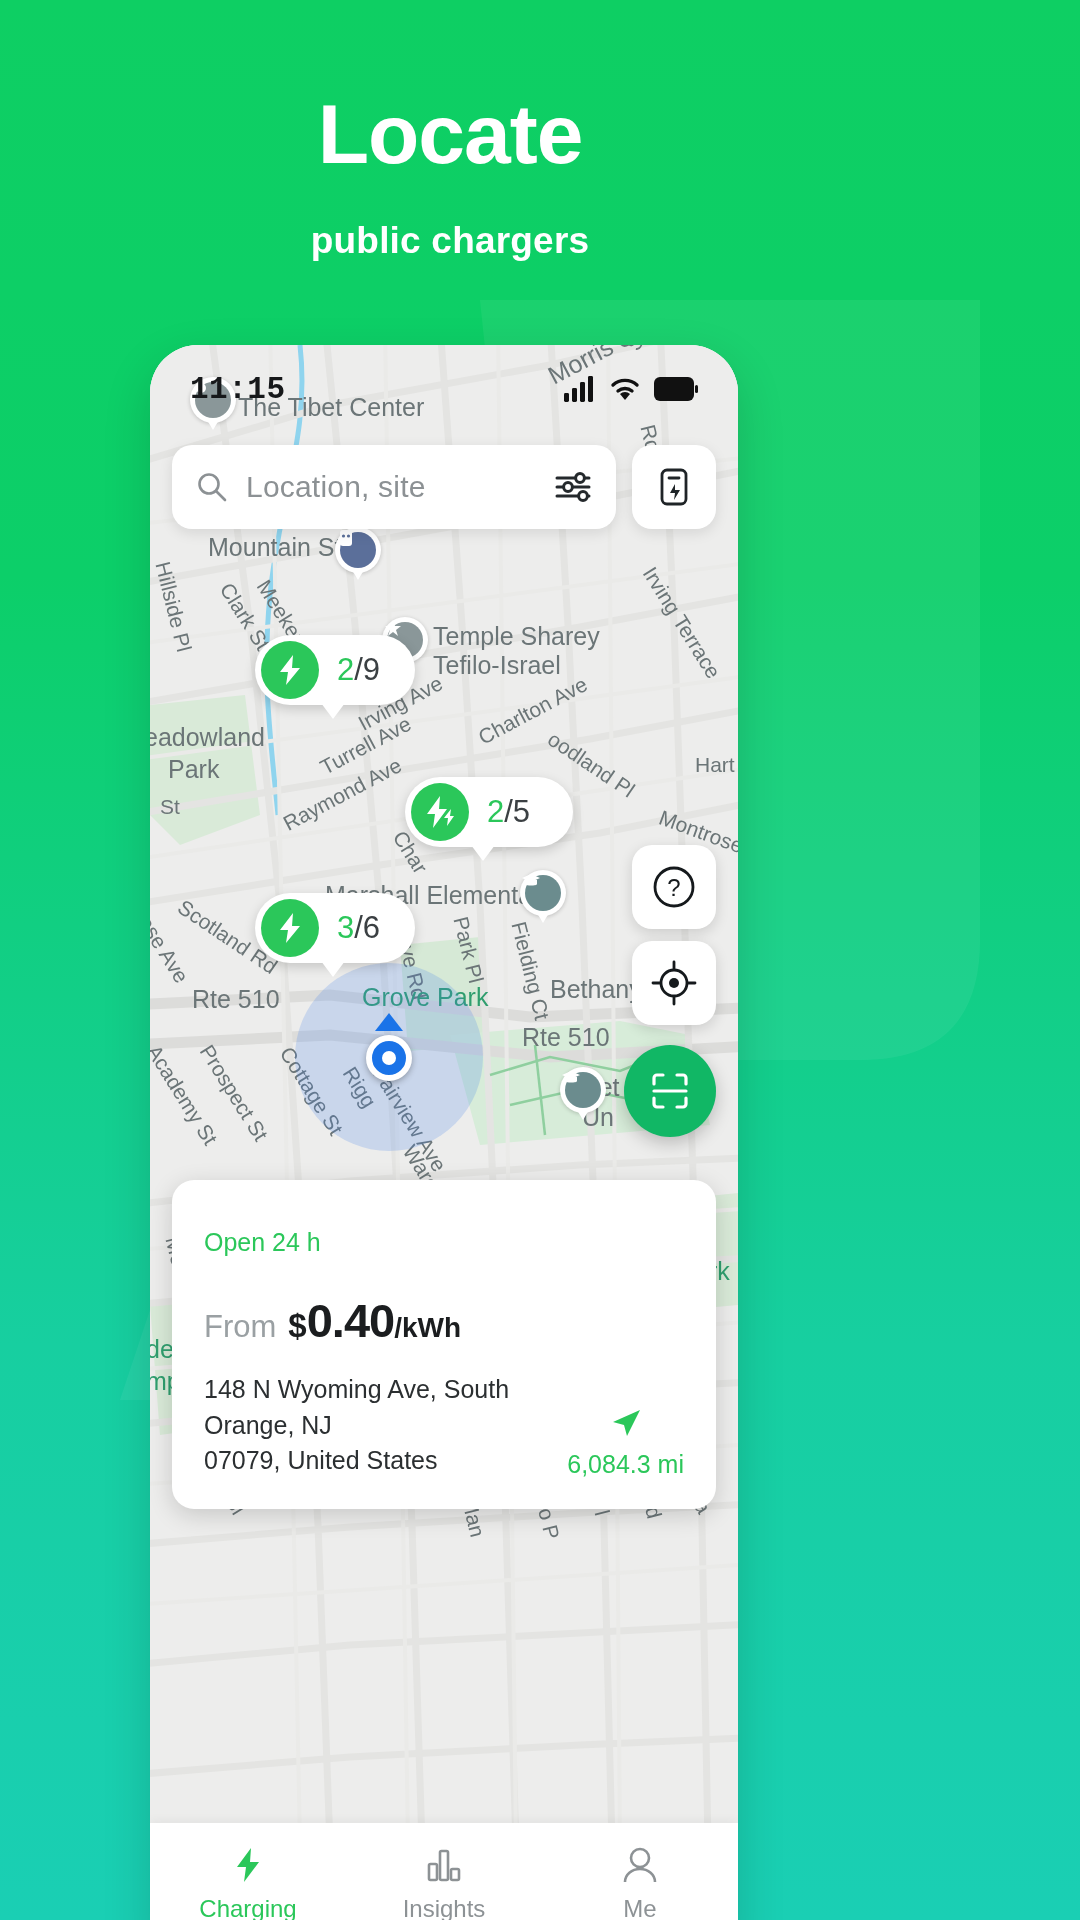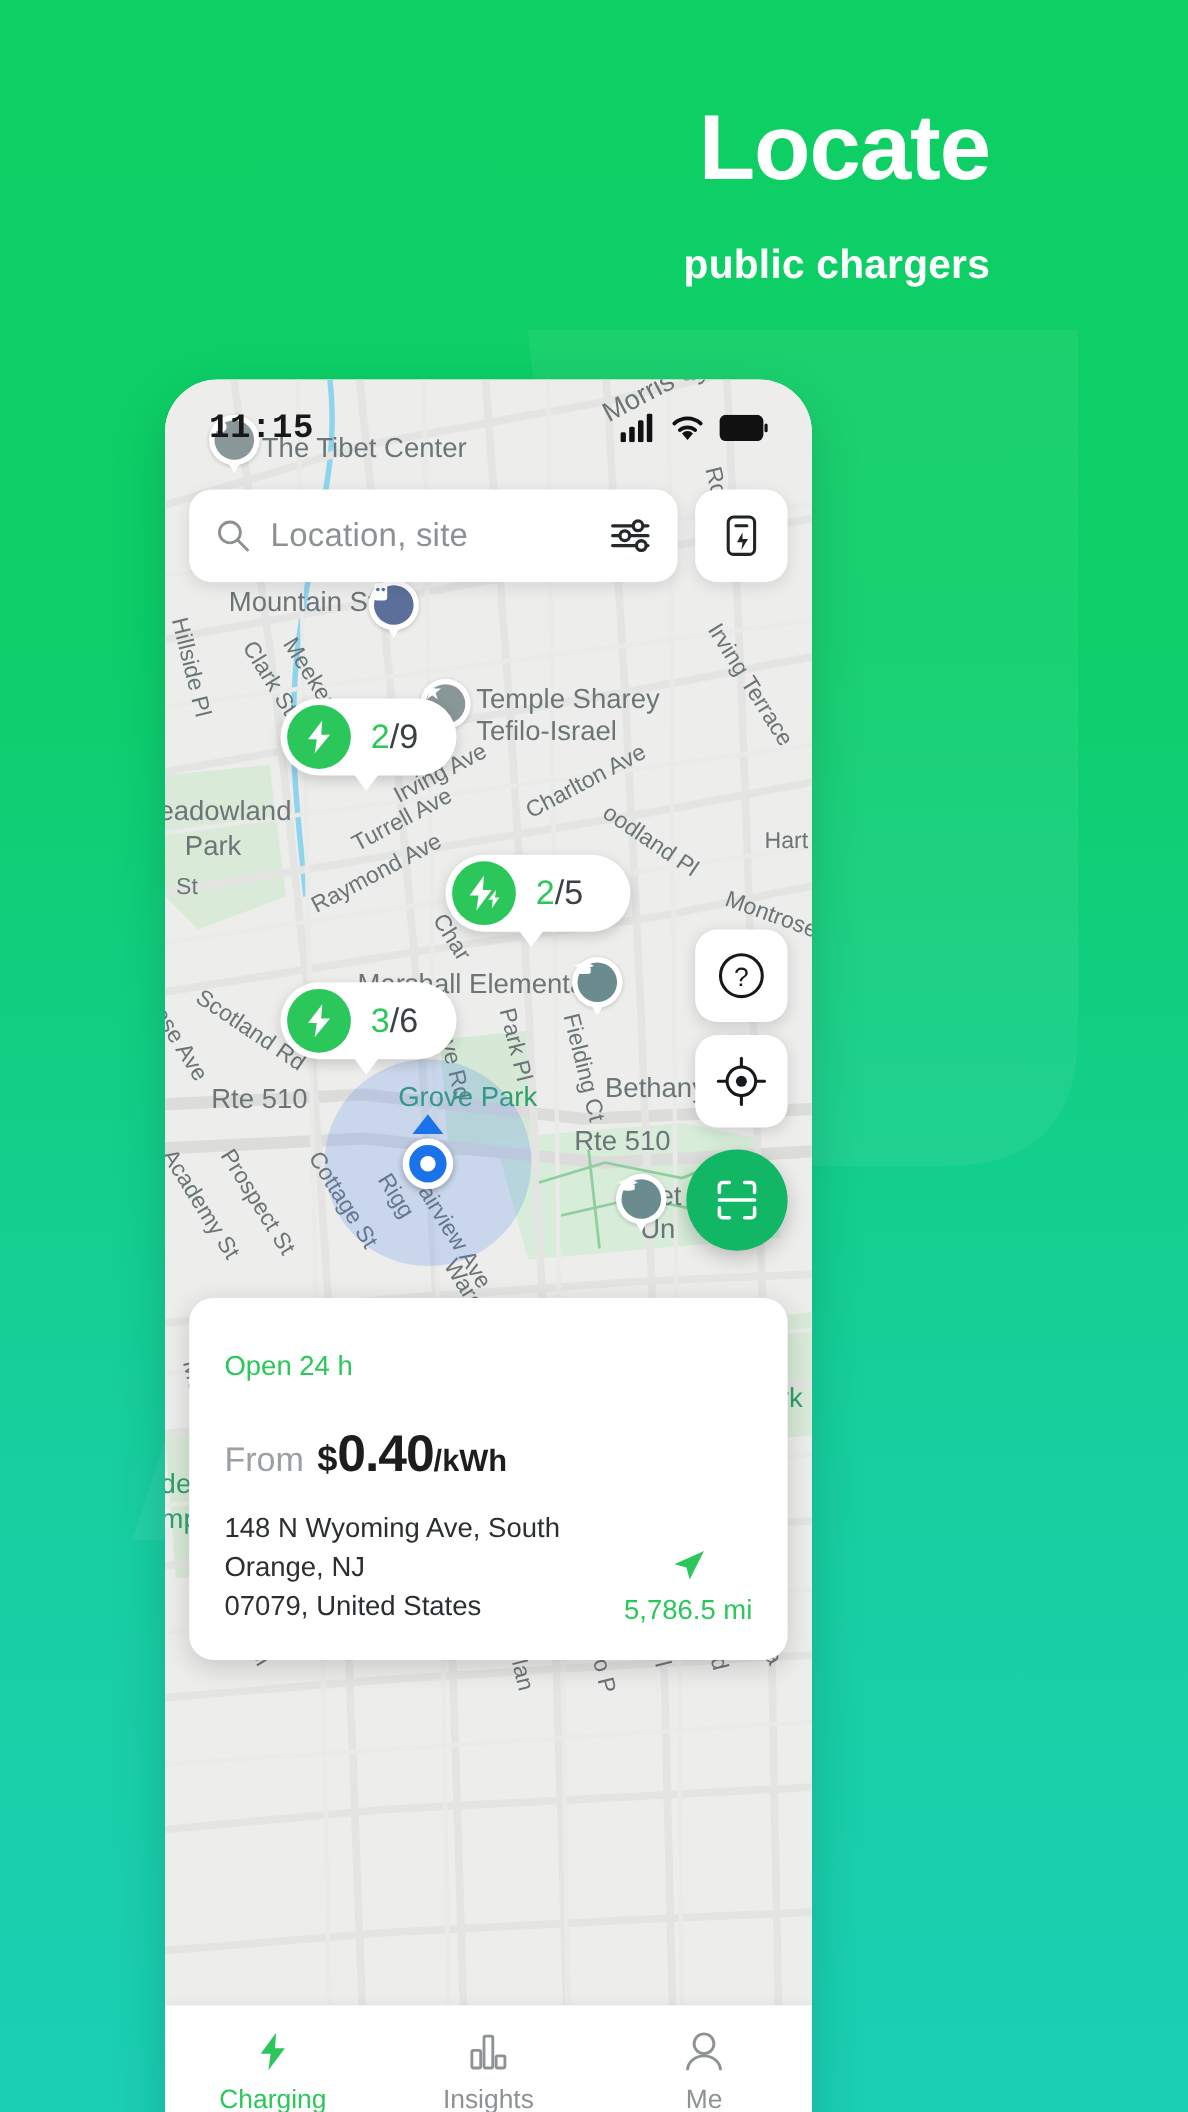--- a/index.html
+++ b/index.html
@@ -11,21 +11,21 @@
   }
 
   
   .bg-glyph{
     position:absolute; left:0; top:300px; width:1080px; height:1100px;
     pointer-events:none; opacity:.055; overflow:hidden;
   }
   .bg-glyph svg{ width:100%; height:100%; }
 
   
-  .hero{ position:absolute; top:0; left:0; width:900px; text-align:right; z-index:3;}
+  .hero{ position:absolute; top:0; left:0; width:900px; text-align:center; z-index:3;}
   .hero-title{
     margin-top:92px; color:#ffffff; font-size:84px; font-weight:bold;
     letter-spacing:-1px; line-height:1;
   }
   .hero-sub{
     margin-top:44px; color:#ffffff; font-size:37px; font-weight:bold;
     letter-spacing:.2px;
   }
 
   
@@ -497,21 +497,21 @@
     </div>
     <div class="bottomrow">
       <div class="addr">
         <div>148 N Wyoming Ave, South Orange, NJ</div>
         <div>07079, United States</div>
       </div>
       <div class="dist">
         <svg viewBox="0 0 38 38">
           <path d="M33 6 L6 18 L17 21 L20 32 Z" fill="#2bc75a"></path>
         </svg>
-        <div class="val">5,786.5 mi</div>
+        <div class="val">6,084.3 mi</div>
       </div>
     </div>
   </div>
 
   <div class="tabbar">
     <div class="tab active">
       <svg viewBox="0 0 38 38">
         <path d="M22 2 L8 21 h9 l-2 15 L30 16 h-9 z" fill="#2bc75a"></path>
       </svg>
       <span class="lbl">Charging</span>

